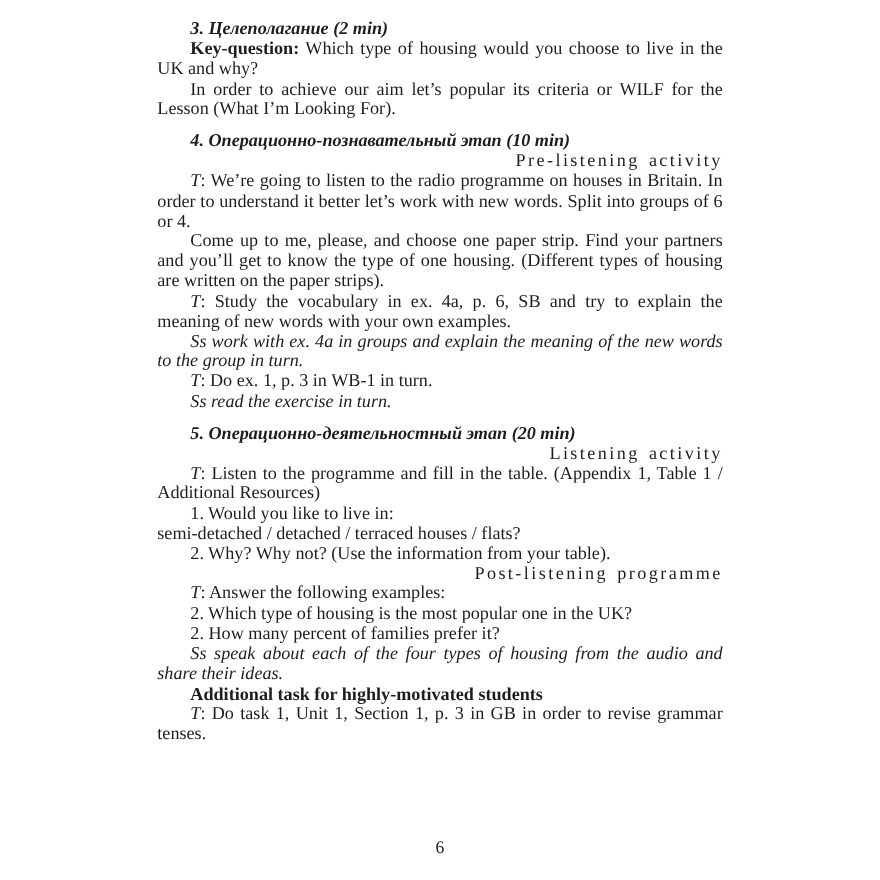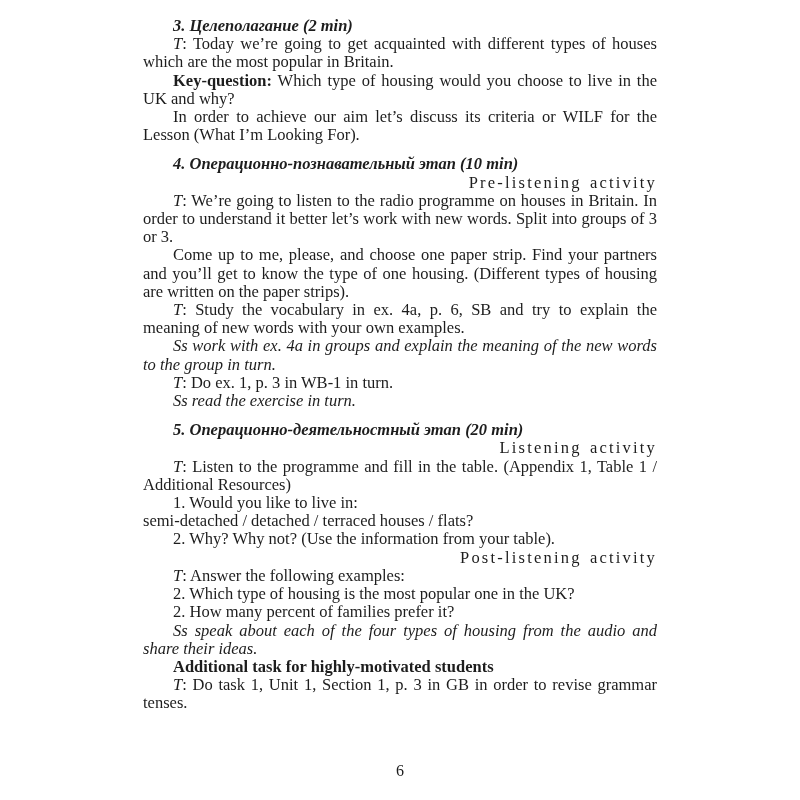--- a/index.html
+++ b/index.html
@@ -59,38 +59,37 @@
     line-height: 18px;
     color: #1d1d1d;
   }
 </style>
 </head>
 <body>
 
 <div class="page">
   <div class="content" id="content">
       <p class="heading"><span class="s-b s-i">3. Целеполагание (2 min)</span></p>
-      <p class="para"><span class="s-i">T</span><span>: Today we’re going to get acquainted with different types of houses which are the most popular in Britain.</span></p>
       <p class="para"><span class="s-b">Key-question:</span><span> Which type of housing would you choose to live in the UK and why?</span></p>
-      <p class="para"><span>In order to achieve our aim let’s discuss its criteria or WILF for the Lesson (What I’m Looking For).</span></p>
+      <p class="para"><span>In order to achieve our aim let’s popular its criteria or WILF for the Lesson (What I’m Looking For).</span></p>
       <p class="heading"><span class="s-b s-i">4. Операционно-познавательный этап (10 min)</span></p>
       <p class="activity"><span>Pre-listening activity</span></p>
-      <p class="para"><span class="s-i">T</span><span>: We’re going to listen to the radio programme on houses in Britain. In order to understand it better let’s work with new words. Split into groups of 3 or 3.</span></p>
+      <p class="para"><span class="s-i">T</span><span>: We’re going to listen to the radio programme on houses in Britain. In order to understand it better let’s work with new words. Split into groups of 6 or 4.</span></p>
       <p class="para"><span>Come up to me, please, and choose one paper strip. Find your partners and you’ll get to know the type of one housing. (Different types of housing are written on the paper strips).</span></p>
       <p class="para"><span class="s-i">T</span><span>: Study the vocabulary in ex. 4a, p. 6, SB and try to explain the meaning of new words with your own examples.</span></p>
       <p class="para"><span class="s-i">Ss work with ex. 4a in groups and explain the meaning of the new words to the group in turn.</span></p>
       <p class="para"><span class="s-i">T</span><span>: Do ex. 1, p. 3 in WB-1 in turn.</span></p>
       <p class="para"><span class="s-i">Ss read the exercise in turn.</span></p>
       <p class="heading"><span class="s-b s-i">5. Операционно-деятельностный этап (20 min)</span></p>
       <p class="activity"><span>Listening activity</span></p>
       <p class="para"><span class="s-i">T</span><span>: Listen to the programme and fill in the table. (Appendix 1, Table 1 / Additional Resources)</span></p>
       <p class="para"><span>1. Would you like to live in:</span></p>
       <p class="para-flush"><span>semi-detached / detached / terraced houses / flats?</span></p>
       <p class="para"><span>2. Why? Why not? (Use the information from your table).</span></p>
-      <p class="activity"><span>Post-listening activity</span></p>
+      <p class="activity"><span>Post-listening programme</span></p>
       <p class="para"><span class="s-i">T</span><span>: Answer the following examples:</span></p>
       <p class="para"><span>2. Which type of housing is the most popular one in the UK?</span></p>
       <p class="para"><span>2. How many percent of families prefer it?</span></p>
       <p class="para"><span class="s-i">Ss speak about each of the four types of housing from the audio and share their ideas.</span></p>
       <p class="para"><span class="s-b">Additional task for highly-motivated students</span></p>
       <p class="para"><span class="s-i">T</span><span>: Do task 1, Unit 1, Section 1, p. 3 in GB in order to revise grammar tenses.</span></p>
     </div>
   <div class="footer">6</div>
 </div>
 

